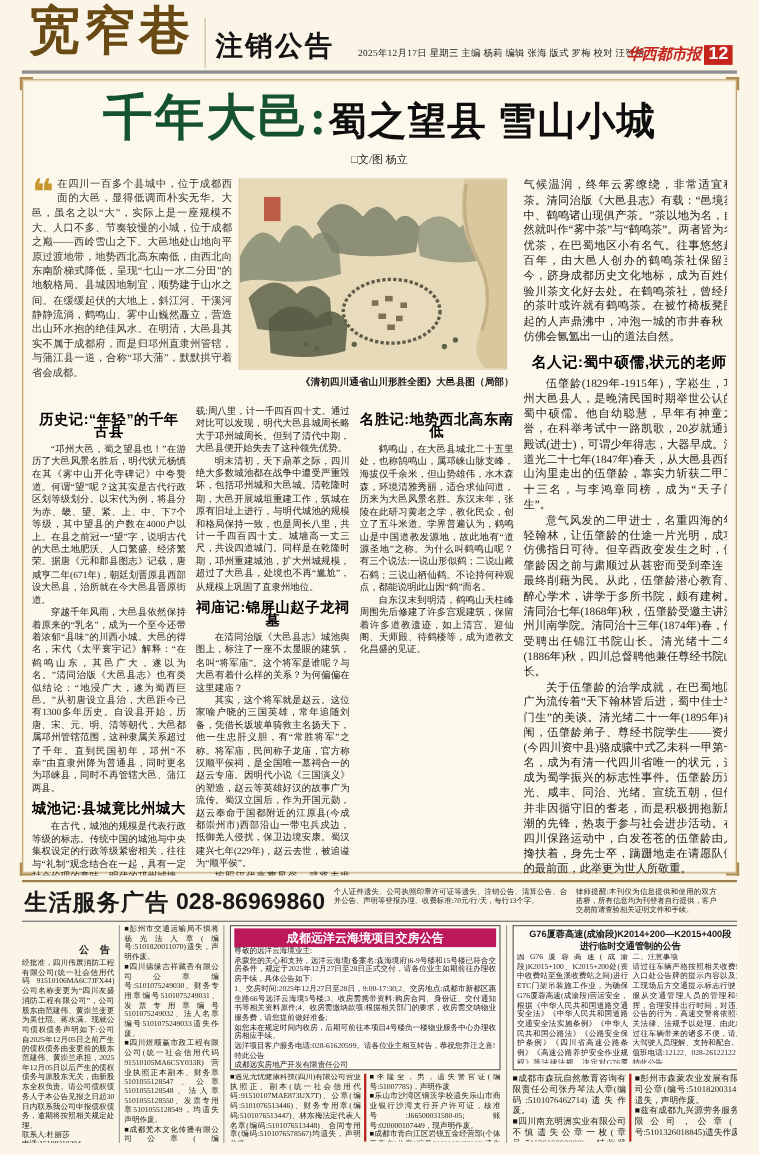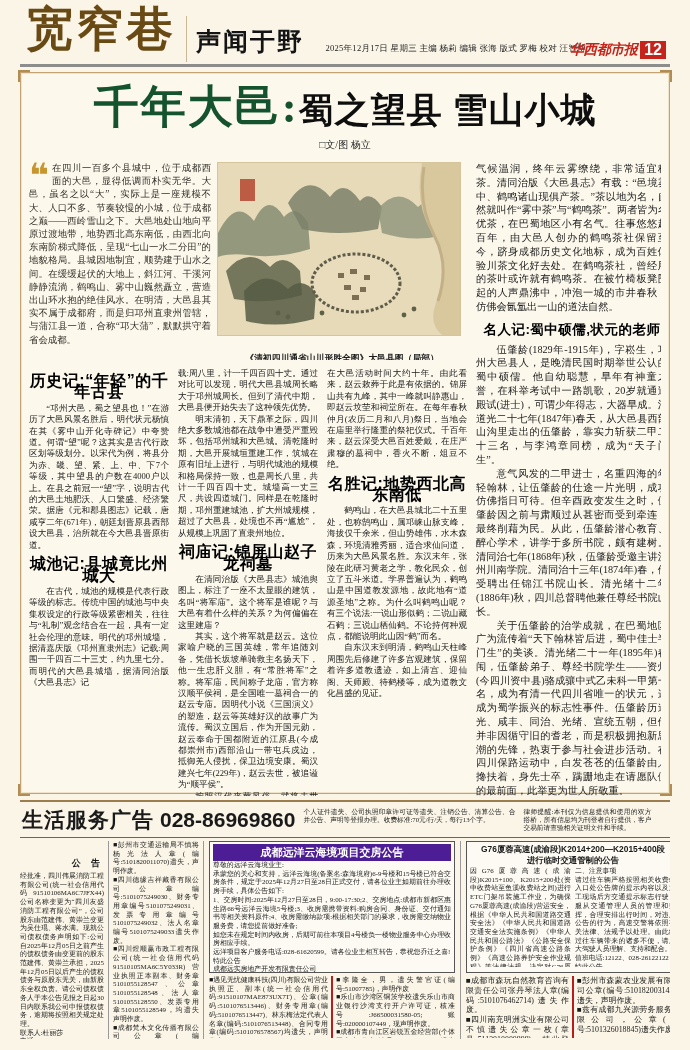--- a/index.html
+++ b/index.html
@@ -31,60 +31,60 @@
   .headline .main{color:#0e0e0e;font-size:35px;font-weight:900;letter-spacing:1px;}
   .byline{text-align:center;font-size:10px;margin-top:8px;color:#222;}
   
   .content{display:flex;margin-top:10px;height:636px;overflow:hidden;}
   .left-zone{width:438px;flex:none;}
   .top-row{display:flex;height:198px;overflow:hidden;}
   .intro{width:182px;flex:none;font-size:9.4px;line-height:13.2px;text-align:justify;color:#33302a;overflow:hidden;}
   .bigquote{float:left;font-size:34px;line-height:26px;color:#c9952f;font-weight:900;margin-right:3px;font-family:"DejaVu Sans",sans-serif;}
   .figure{width:250px;flex:none;padding-left:6px;}
   .figure svg{display:block;border:1px solid #d6c49c;}
-  .caption{font-size:8.8px;font-weight:700;text-align:center;margin-top:17px;font-family:Liberation Mono, monospace;}
+  .caption{font-size:8.8px;font-weight:700;text-align:right;margin-top:6px;font-family:Liberation Mono, monospace;}
   .cols-row{display:flex;gap:9px;margin-top:8px;height:428px;overflow:hidden;}
   .ncol{flex:1;font-size:8.6px;line-height:11.4px;text-align:justify;overflow:hidden;}
   .ncol p,.col4 p{margin:0;text-indent:2em;}
   .ncol p.cont,.col4 p.cont{text-indent:0;}
-  h3.sec{font-family:"Liberation Sans","DejaVu Sans",sans-serif;font-size:16px;font-weight:900;text-align:center;margin:7px 0 5px;color:#000;letter-spacing:0.5px;}
+  h3.sec{font-family:"Liberation Sans","DejaVu Sans",sans-serif;font-size:13px;font-weight:900;text-align:center;margin:7px 0 5px;color:#000;letter-spacing:0.5px;}
   .col4{width:192px;flex:none;margin-left:9px;font-size:10.2px;line-height:13.8px;text-align:justify;overflow:hidden;}
   .col4 h3.sec{font-size:13.5px;margin:9px 0 6px;}
   
   .ads{margin:6px 20px 0;border-top:2px solid #9c7e4e;padding-top:3px;}
   .ads-banner{display:flex;align-items:center;border-bottom:1px solid #666;padding:1px 2px 3px;}
   .ads-banner-title{font-family:"Liberation Sans",sans-serif;font-size:21px;font-weight:900;letter-spacing:1px;white-space:nowrap;}
   .ads-banner-phone{font-family:"Liberation Sans",sans-serif;font-size:21px;font-weight:900;margin-left:6px;white-space:nowrap;}
   .ads-banner-notes{display:flex;margin-left:8px;gap:8px;}
   .ads-note{font-size:6.7px;line-height:8.3px;color:#222;text-align:justify;}
   .n1{width:212px;}.n2{width:128px;}
   .ads-grid{display:flex;height:198px;overflow:hidden;margin-top:3px;}
   .tiny{font-size:6.9px;line-height:8.7px;text-align:justify;white-space:pre-line;overflow:hidden;}
   .ads-colA{width:84px;flex:none;border-right:1px solid #999;padding-right:4px;}
   .ads-colA h4{font-size:9px;font-weight:700;text-align:right;margin:16px 0 2px;letter-spacing:4px;}
   .ads-colB{width:86px;flex:none;padding:0 4px;border-right:1px solid #999;}
   .ads-mid{width:246px;flex:none;padding:0 5px;}
   .ads-box{border:1px solid #555;padding:2px 3px;height:126px;overflow:hidden;background:#fcfaf2;}
-  .ads-mid-header{background:#4c1d95;color:#fff;text-align:center;font-weight:900;font-size:11px;font-family:"Liberation Sans",sans-serif;padding:1px 0;}
+  .ads-mid-header{background:#be185d;color:#fff;text-align:center;font-weight:900;font-size:11px;font-family:"Liberation Sans",sans-serif;padding:1px 0;}
   .ads-sub{display:flex;margin-top:3px;height:62px;overflow:hidden;}
   .ads-sub .tiny{flex:1;}
   .ads-sub .tiny:first-child{border-right:2px solid #b91c1c;padding-right:3px;margin-right:3px;}
   .ads-right{width:214px;flex:none;border-left:1px solid #999;padding-left:5px;}
   .ads-right-header{text-align:center;font-weight:900;font-size:8.4px;line-height:10.5px;font-family:"Liberation Sans",sans-serif;white-space:pre-line;}
   .ads-right-cols{display:flex;gap:4px;margin-top:2px;height:100px;overflow:hidden;}
   .ads-right-cols .tiny{flex:1;}
   .ads-sub.big .tiny{font-size:7.9px;line-height:9.8px;}
 </style>
 </head>
 <body>
 
 <div class="masthead">
   <div class="brand">宽窄巷</div>
   <div class="brand-divider"></div>
-  <div class="section-name">声闻于野</div>
+  <div class="section-name">注销公告</div>
   <div class="dateline">2025年12月17日 星期三 主编 杨莉 编辑 张海 版式 罗梅 校对 汪智博</div>
   <div class="paper-logo">
     <span class="paper-logo-name">华西都市报</span>
     <span class="page-num">12</span>
   </div>
 </div>
 <div class="masthead-rule"></div>
 
 <div class="article-frame">
   <span class="corner c-tl"></span>
@@ -145,33 +145,33 @@
             </g>
           </svg>
           <div class="caption">《清初四川通省山川形胜全图》大邑县图（局部）</div>
         </div>
       </div>
 
       <div class="cols-row">
         <div class="ncol">
           <h3 class="sec">历史记:“年轻”的千年古县</h3>
           <p>“邛州大邑，蜀之望县也！”在游历了大邑风景名胜后，明代状元杨慎在其《雾中山开化寺碑记》中夸赞道。何谓“望”呢？这其实是古代行政区划等级划分。以宋代为例，将县分为赤、畿、望、紧、上、中、下7个等级，其中望县的户数在4000户以上。在县之前冠一“望”字，说明古代的大邑土地肥沃、人口繁盛、经济繁荣。据唐《元和郡县图志》记载，唐咸亨二年(671年)，朝廷划晋原县西部设大邑县，治所就在今大邑县晋原街道。</p>
+          <p>穿越千年风雨，大邑县依然保持着原来的“乳名”，成为一个至今还带着浓郁“县味”的川西小城。大邑的得名，宋代《太平寰宇记》解释：“在鹤鸣山东，其邑广大，遂以为名。”清同治版《大邑县志》也有类似结论：“地浸广大，遂为蜀西巨邑。”从初唐设立县治，大邑距今已有1300多年历史。自设县开始，历唐、宋、元、明、清等朝代，大邑都属邛州管辖范围，这种隶属关系超过了千年。直到民国初年，邛州“不幸”由直隶州降为普通县，同时更名为邛崃县，同时不再管辖大邑、蒲江两县。</p>
           <h3 class="sec">城池记:县城竟比州城大</h3>
           <p>在古代，城池的规模是代表行政等级的标志。传统中国的城池与中央集权设定的行政等级紧密相关，往往与“礼制”观念结合在一起，具有一定社会伦理的意味。明代的邛州城墙，据清嘉庆版《邛州直隶州志》记载:周围一千四百二十三丈，约九里七分。而明代的大邑县城墙，据清同治版《大邑县志》记</p>
         </div>
         <div class="ncol">
           <p class="cont">载:周八里，计一千四百四十丈。通过对比可以发现，明代大邑县城周长略大于邛州城周长。但到了清代中期，大邑县便开始失去了这种领先优势。</p>
           <p>明末清初，天下鼎革之际，四川绝大多数城池都在战争中遭受严重毁坏，包括邛州城和大邑城。清乾隆时期，大邑开展城垣重建工作，筑城在原有旧址上进行，与明代城池的规模和格局保持一致，也是周长八里，共计一千四百四十丈。城墙高一丈三尺，共设四道城门。同样是在乾隆时期，邛州重建城池，扩大州城规模，超过了大邑县，处境也不再“尴尬”，从规模上巩固了直隶州地位。</p>
           <h3 class="sec">祠庙记:锦屏山赵子龙祠墓</h3>
           <p>在清同治版《大邑县志》城池舆图上，标注了一座不太显眼的建筑，名叫“将军庙”。这个将军是谁呢？与大邑有着什么样的关系？为何偏偏在这里建庙？</p>
           <p>其实，这个将军就是赵云。这位家喻户晓的三国英雄，常年追随刘备，凭借长坂坡单骑救主名扬天下，他一生忠肝义胆，有“常胜将军”之称。将军庙，民间称子龙庙，官方称汉顺平侯祠，是全国唯一墓祠合一的赵云专庙。因明代小说《三国演义》的塑造，赵云等英雄好汉的故事广为流传。蜀汉立国后，作为开国元勋，赵云奉命于国都附近的江原县(今成都崇州市)西部沿山一带屯兵戍边，抵御羌人侵扰，保卫边境安康。蜀汉建兴七年(229年)，赵云去世，被追谥为“顺平侯”。</p>
           <p>按照汉代丧葬风俗，武将去世后，一般敕葬于出生地或主要活动地。据考证，锦屏山位于大邑县，且赵云生前</p>
         </div>
         <div class="ncol">
-          <p class="cont">在大邑活动时间大约十年。由此看来，赵云敕葬于此是有依据的。锦屏山共有九峰，其中一峰就叫静惠山，即赵云坟茔和祠堂所在。在每年春秋仲月(农历二月和八月)祭日，当地会在庙里举行隆重的祭祀仪式。千百年来，赵云深受大邑百姓爱戴，在庄严肃穆的墓祠中，香火不断，俎豆不绝。</p>
           <h3 class="sec">名胜记:地势西北高东南低</h3>
           <p>鹤鸣山，在大邑县城北二十五里处，也称鹄鸣山，属邛崃山脉支峰，海拔仅千余米，但山势雄伟，水木森森，环境清雅秀丽，适合求仙问道，历来为大邑风景名胜。东汉末年，张陵在此研习黄老之学，教化民众，创立了五斗米道。学界普遍认为，鹤鸣山是中国道教发源地，故此地有“道源圣地”之称。为什么叫鹤鸣山呢？有三个说法:一说山形似鹤；二说山藏石鹤；三说山栖仙鹤。不论持何种观点，都能说明此山因“鹤”而名。</p>
           <p>自东汉末到明清，鹤鸣山天柱峰周围先后修建了许多宫观建筑，保留着许多道教遗迹，如上清宫、迎仙阁、天师殿、待鹤楼等，成为道教文化昌盛的见证。</p>
 
         </div>
       </div>
     </div>
 
     <div class="col4">
       <p class="cont">气候温润，终年云雾缭绕，非常适宜种茶。清同治版《大邑县志》有载：“邑境雾中、鹤鸣诸山现俱产茶。”茶以地为名，自然就叫作“雾中茶”与“鹤鸣茶”。两者皆为名优茶，在巴蜀地区小有名气。往事悠悠越百年，由大邑人创办的鹤鸣茶社保留至今，跻身成都历史文化地标，成为百姓体验川茶文化好去处。在鹤鸣茶社，曾经用的茶叶或许就有鹤鸣茶。在被竹椅板凳围起的人声鼎沸中，冲泡一城的市井春秋，仿佛会氤氲出一山的道法自然。</p>

